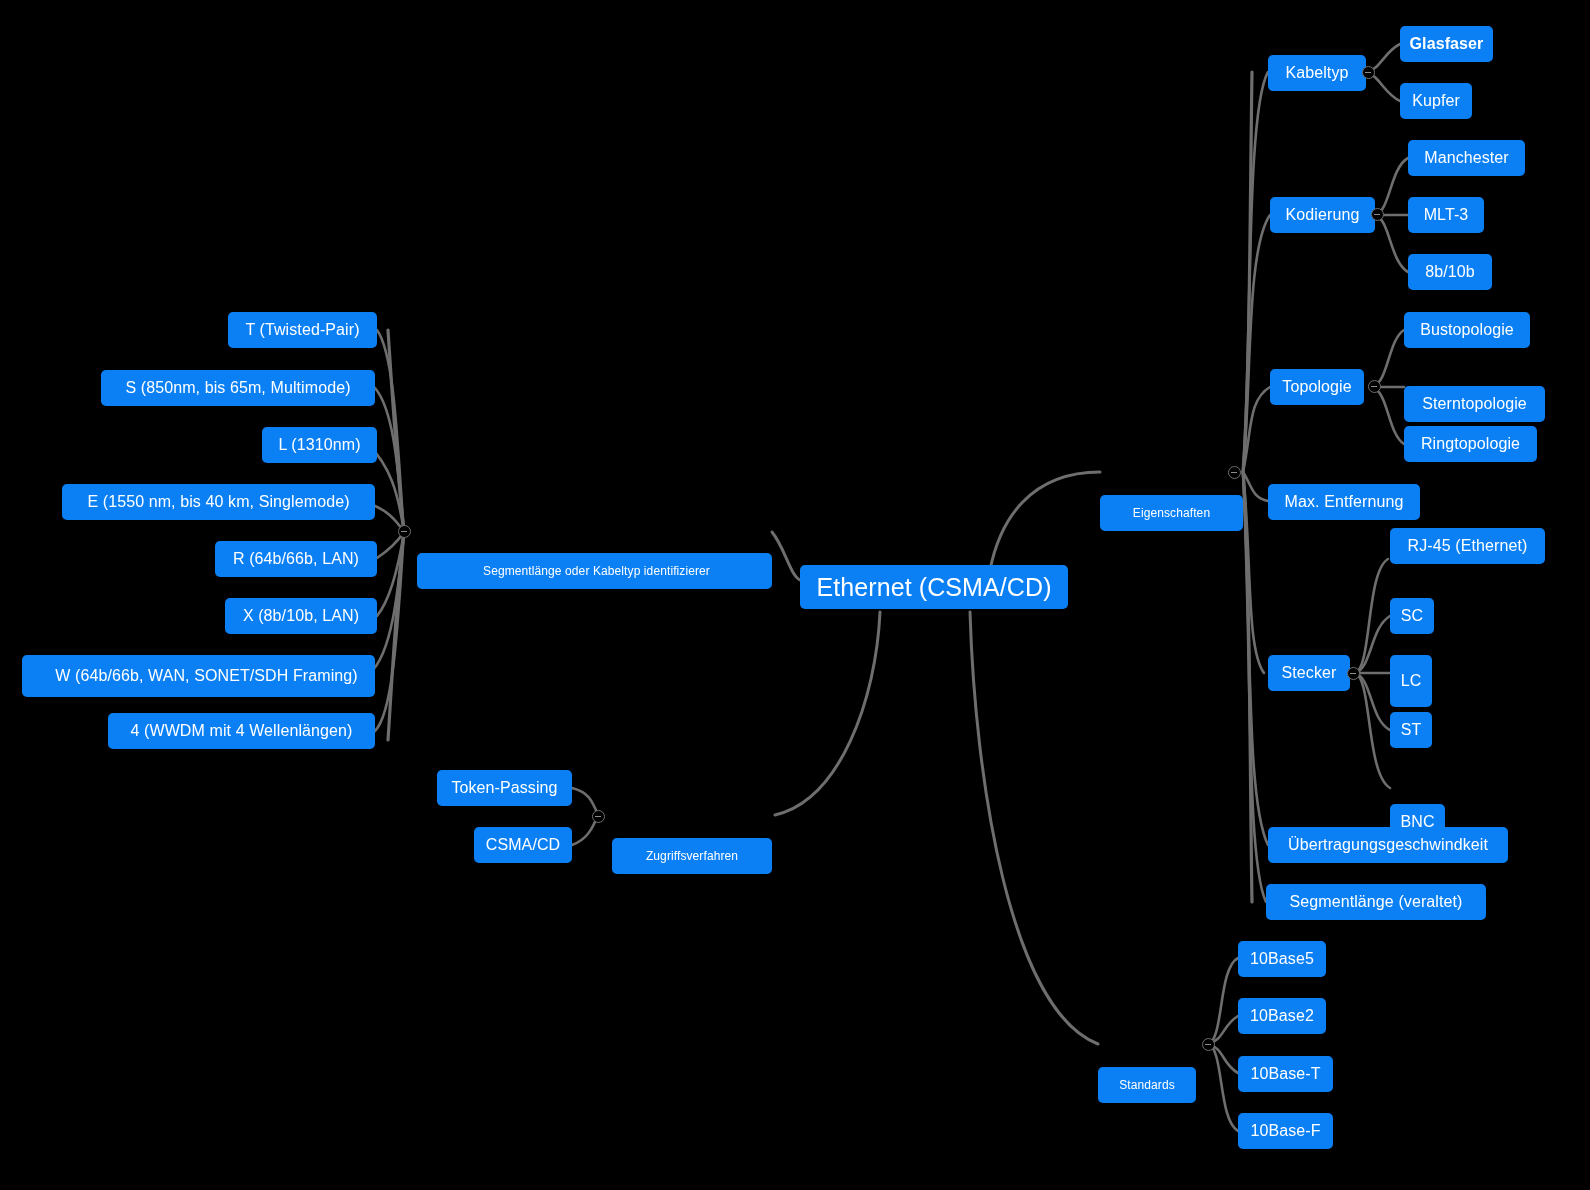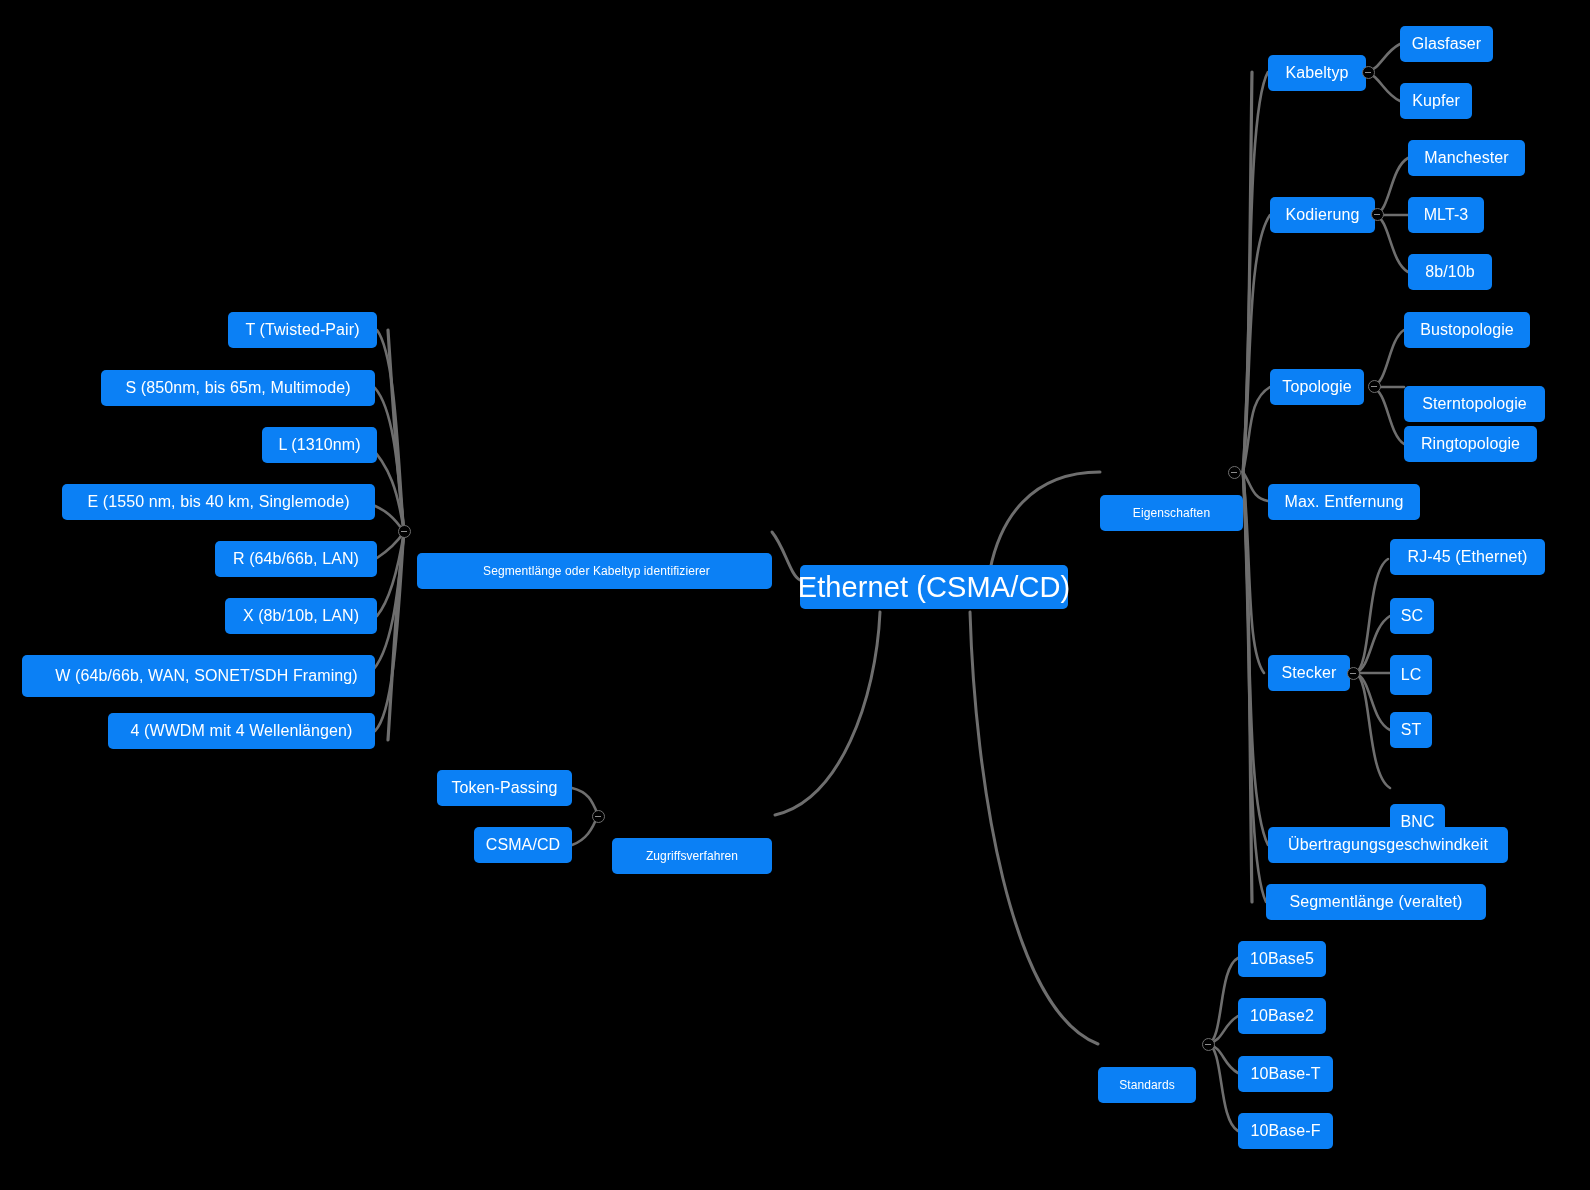--- a/index.html
+++ b/index.html
@@ -31,21 +31,21 @@
     border-radius: 5px;
     display: flex;
     align-items: center;
     justify-content: center;
     white-space: nowrap;
     line-height: 1;
     padding: 0 12px;
     letter-spacing: 0.1px;
   }
   .node.root {
-    font-size: 29px;
+    font-size: 25px;
     border-radius: 5px;
   }
   .node.lvl1 { font-size: 12px; margin-top: 40px; }
   .node.lvl2 { font-size: 16px; }
   .node.lvl3 { font-size: 16px; }
   .toggle {
     position: absolute;
     width: 13px;
     height: 13px;
     border: 1.4px solid #6e6e6e;
@@ -183,21 +183,21 @@
 
   <div class="node lvl1" style="left:1100px; top:455px; width:143px; height:36px;">
     <span>Eigenschaften</span>
   </div>
   <div class="toggle" style="left:1228px; top:466px;"></div>
 
   <div class="node lvl2" style="left:1268px; top:55px; width:98px; height:36px;">
     <span>Kabeltyp</span>
   </div>
   <div class="toggle" style="left:1362px; top:66px;"></div>
-  <div class="node lvl3" style="left:1400px; top:26px; width:93px; height:36px;">
+  <div class="node lvl3" style="left:1400px; top:26px; width:93px; height:36px;font-weight:bold;">
     <span>Glasfaser</span>
   </div>
   <div class="node lvl3" style="left:1400px; top:83px; width:72px; height:36px;">
     <span>Kupfer</span>
   </div>
 
   <div class="node lvl2" style="left:1270px; top:197px; width:105px; height:36px;">
     <span>Kodierung</span>
   </div>
   <div class="toggle" style="left:1371px; top:208px;"></div>
@@ -226,27 +226,27 @@
   </div>
 
   <div class="node lvl2" style="left:1268px; top:484px; width:152px; height:36px;">
     <span>Max. Entfernung</span>
   </div>
 
   <div class="node lvl2" style="left:1268px; top:655px; width:82px; height:36px;align-items:center;">
     <span>Stecker</span>
   </div>
   <div class="toggle" style="left:1347px; top:667px;"></div>
-  <div class="node lvl3" style="left:1390px; top:539px; width:155px; height:36px;">
+  <div class="node lvl3" style="left:1390px; top:528px; width:155px; height:36px;">
     <span>RJ-45 (Ethernet)</span>
   </div>
   <div class="node lvl3" style="left:1390px; top:598px; width:44px; height:36px;">
     <span>SC</span>
   </div>
-  <div class="node lvl3" style="left:1390px; top:655px; width:42px; height:40px;">
+  <div class="node lvl3" style="left:1390px; top:655px; width:42px; height:52px;">
     <span>LC</span>
   </div>
   <div class="node lvl3" style="left:1390px; top:712px; width:42px; height:36px;">
     <span>ST</span>
   </div>
   <div class="node lvl3" style="left:1390px; top:769px; width:55px; height:36px;margin-top:35px;">
     <span>BNC</span>
   </div>
 
   <div class="node lvl2" style="left:1268px; top:827px; width:240px; height:36px;">

